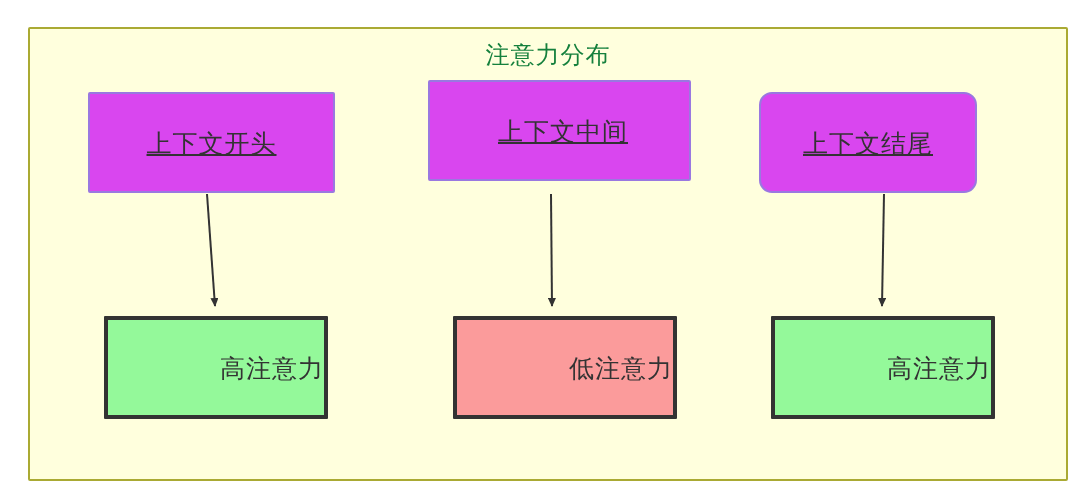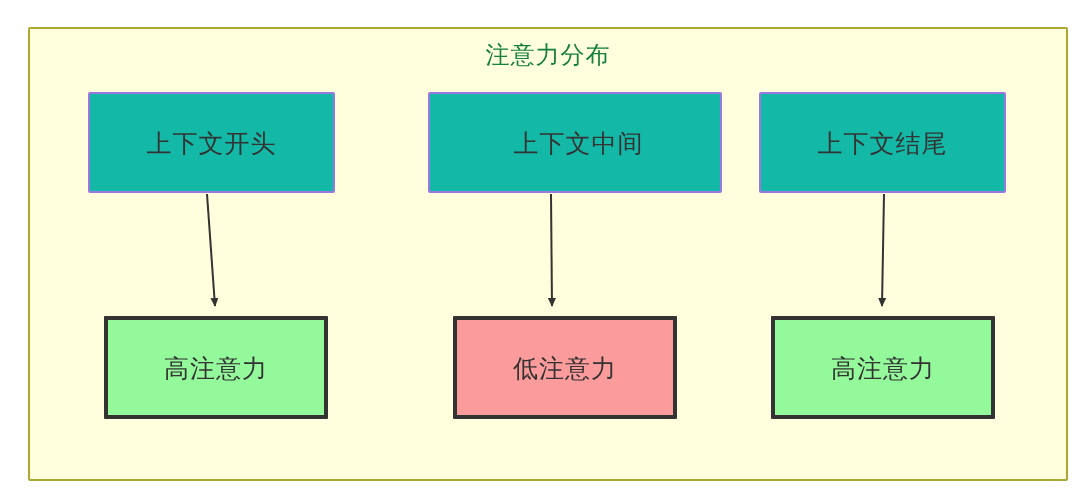--- a/index.html
+++ b/index.html
@@ -54,28 +54,30 @@
     align-items: center;
     justify-content: center;
     font-size: 25px;
     color: #333333;
     letter-spacing: 1px;
     text-align: center;
     line-height: 1.2;
   }
 
   .node.ctx {
-    background: #14b8a6;
+    background: #d946ef;
     border: 2px solid #9a78e0;
     border-radius: 2px;
+    text-decoration: underline;
   }
 
   .node.attn {
     border: 4px solid #333333;
     border-radius: 1px;
+    justify-content: flex-end;
   }
 
   .node.attn.high {
     background: #94f99a;
   }
 
   .node.attn.low {
     background: #fb9b9b;
   }
 
@@ -115,25 +117,25 @@
 
     <g>
       <line x1="884" y1="194" x2="882" y2="306" stroke="#333333" stroke-width="2" marker-end="url(#arrowhead)"></line>
     </g>
   </svg>
 
   <div class="node ctx" style="left:88px; top:92px; width:247px; height:101px;">
     <span>上下文开头</span>
   </div>
 
-  <div class="node ctx" style="left:428px; top:92px; width:294px; height:101px;padding-left:7px;">
+  <div class="node ctx" style="left:428px; top:80px; width:263px; height:101px;padding-left:7px;">
     <span>上下文中间</span>
   </div>
 
-  <div class="node ctx" style="left:759px; top:92px; width:247px; height:101px;">
+  <div class="node ctx" style="left:759px; top:92px; width:218px; height:101px;border-radius:13px;">
     <span>上下文结尾</span>
   </div>
 
   <div class="node attn high" style="left:104px; top:316px; width:224px; height:103px;">
     <span>高注意力</span>
   </div>
 
   <div class="node attn low" style="left:441px; top:316px; width:224px; height:103px;margin-left:12px;">
     <span>低注意力</span>
   </div>

